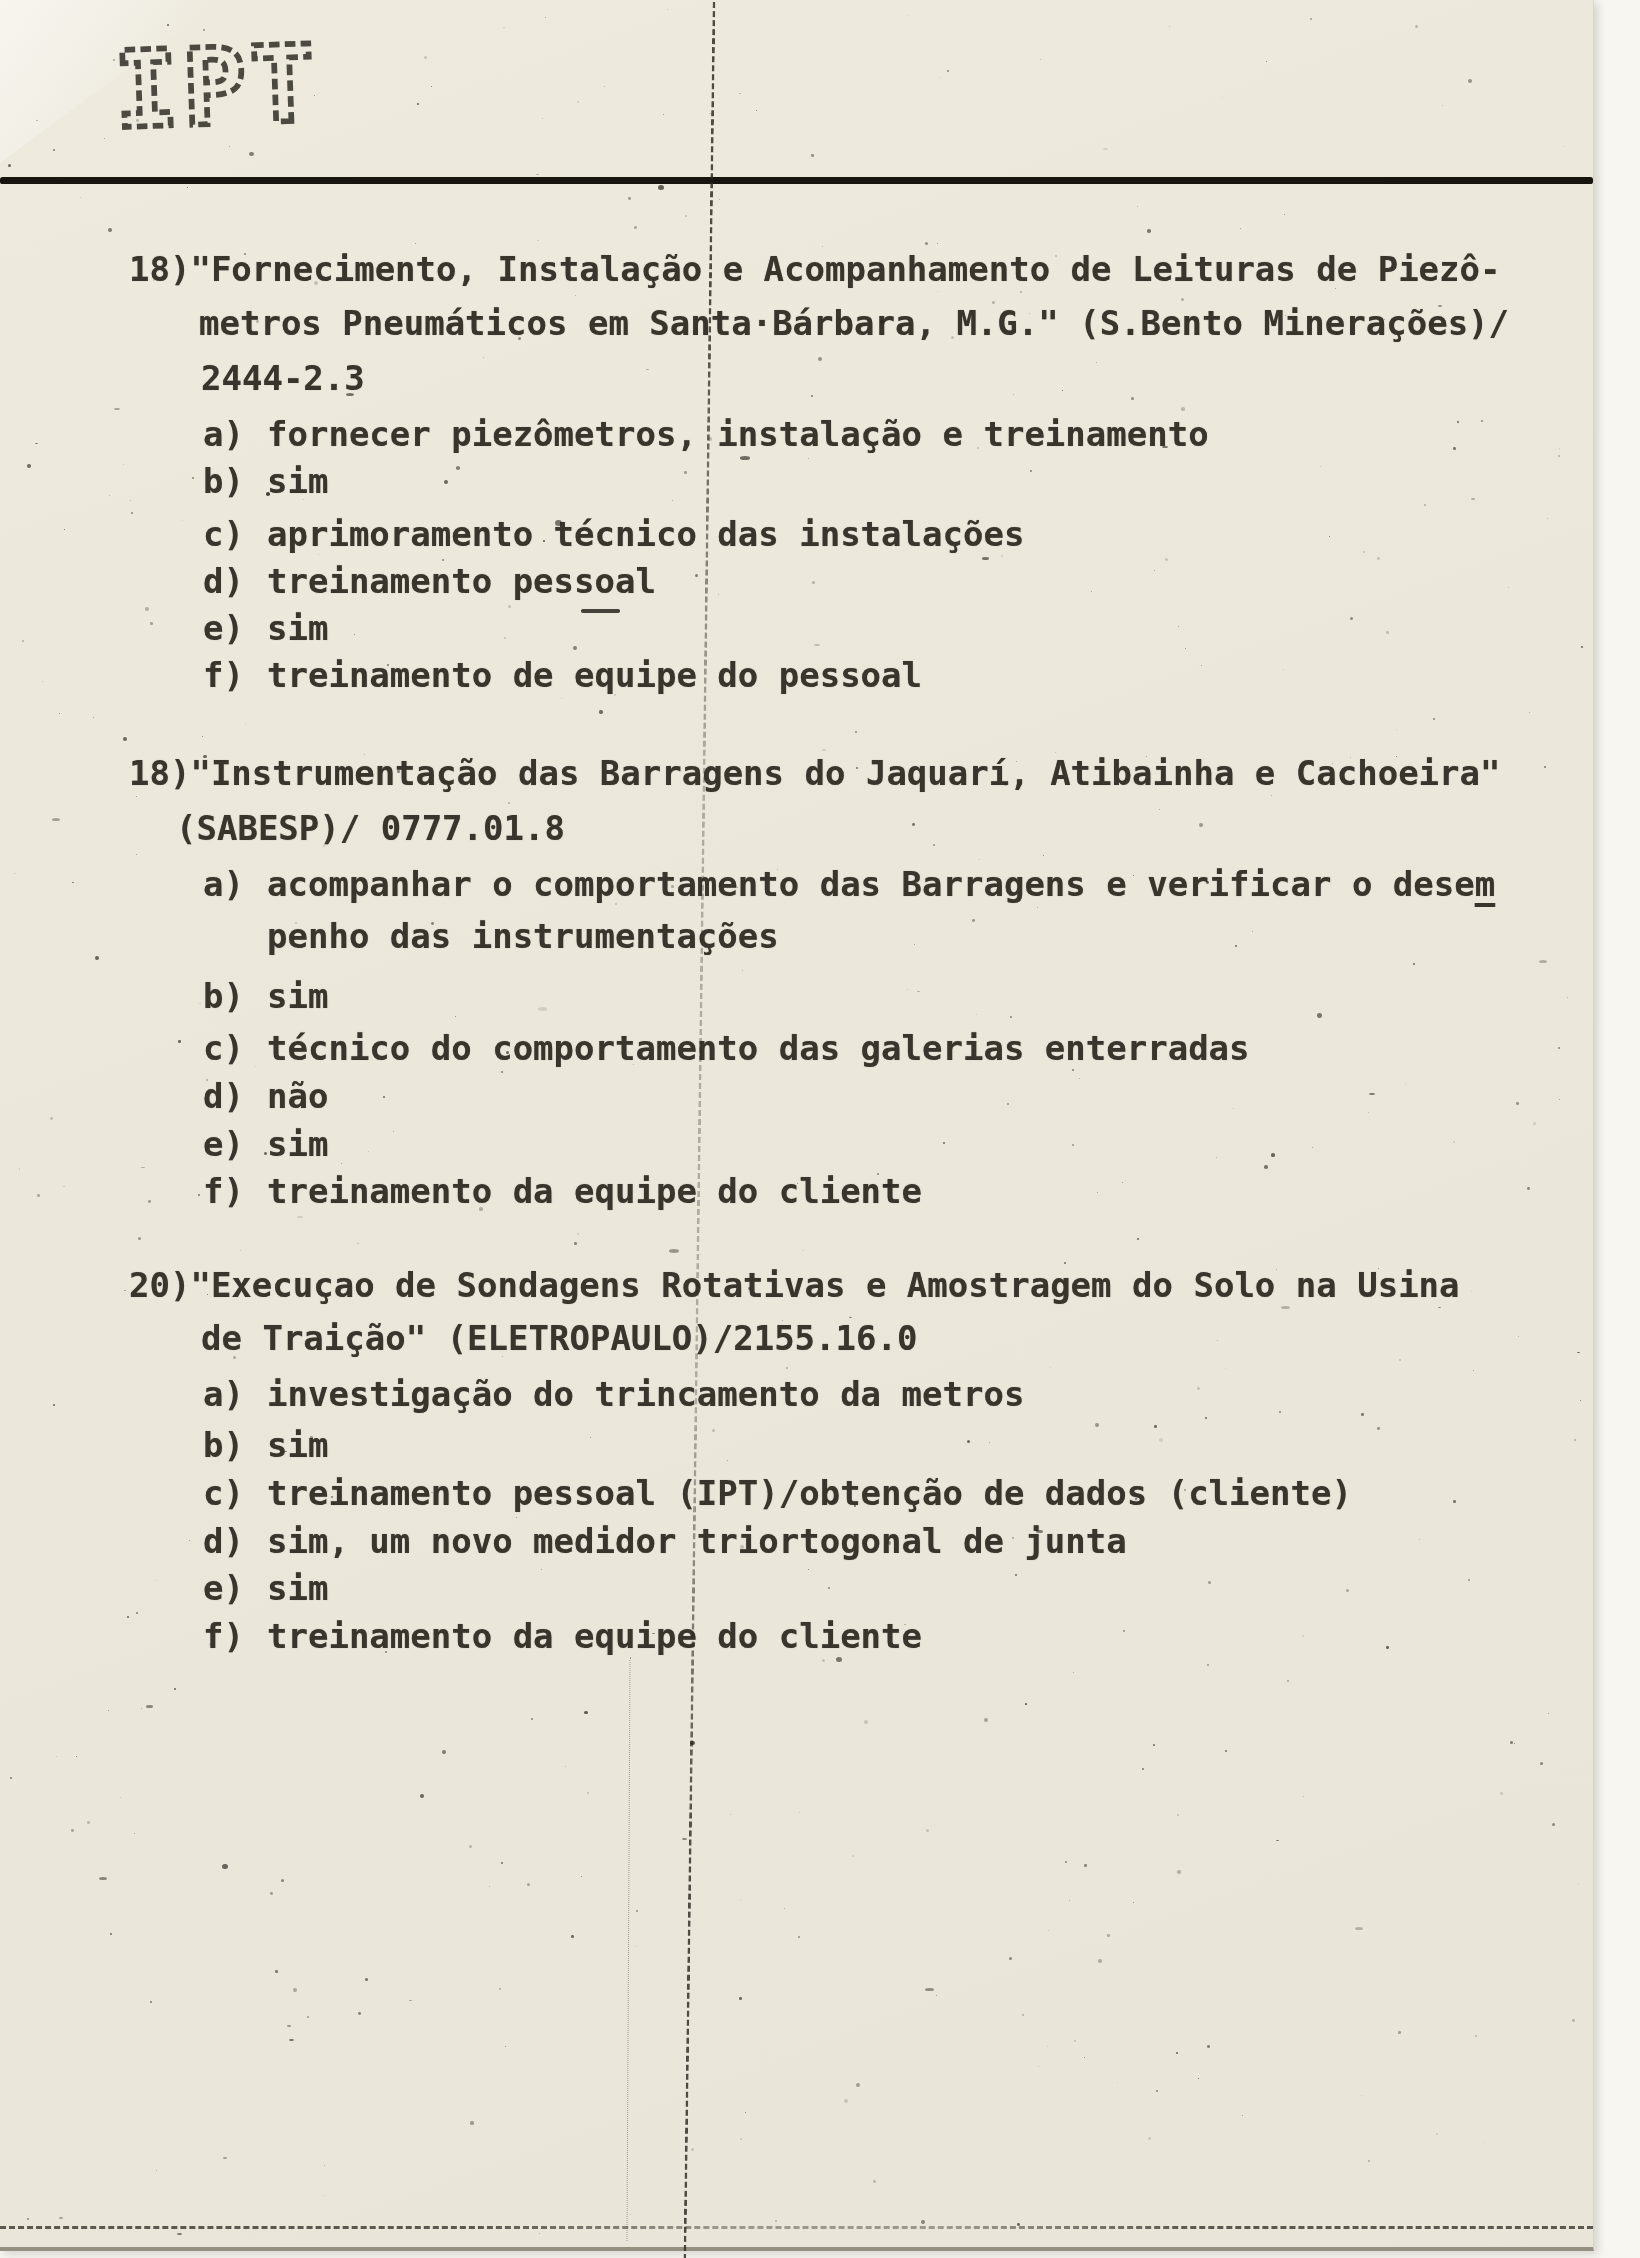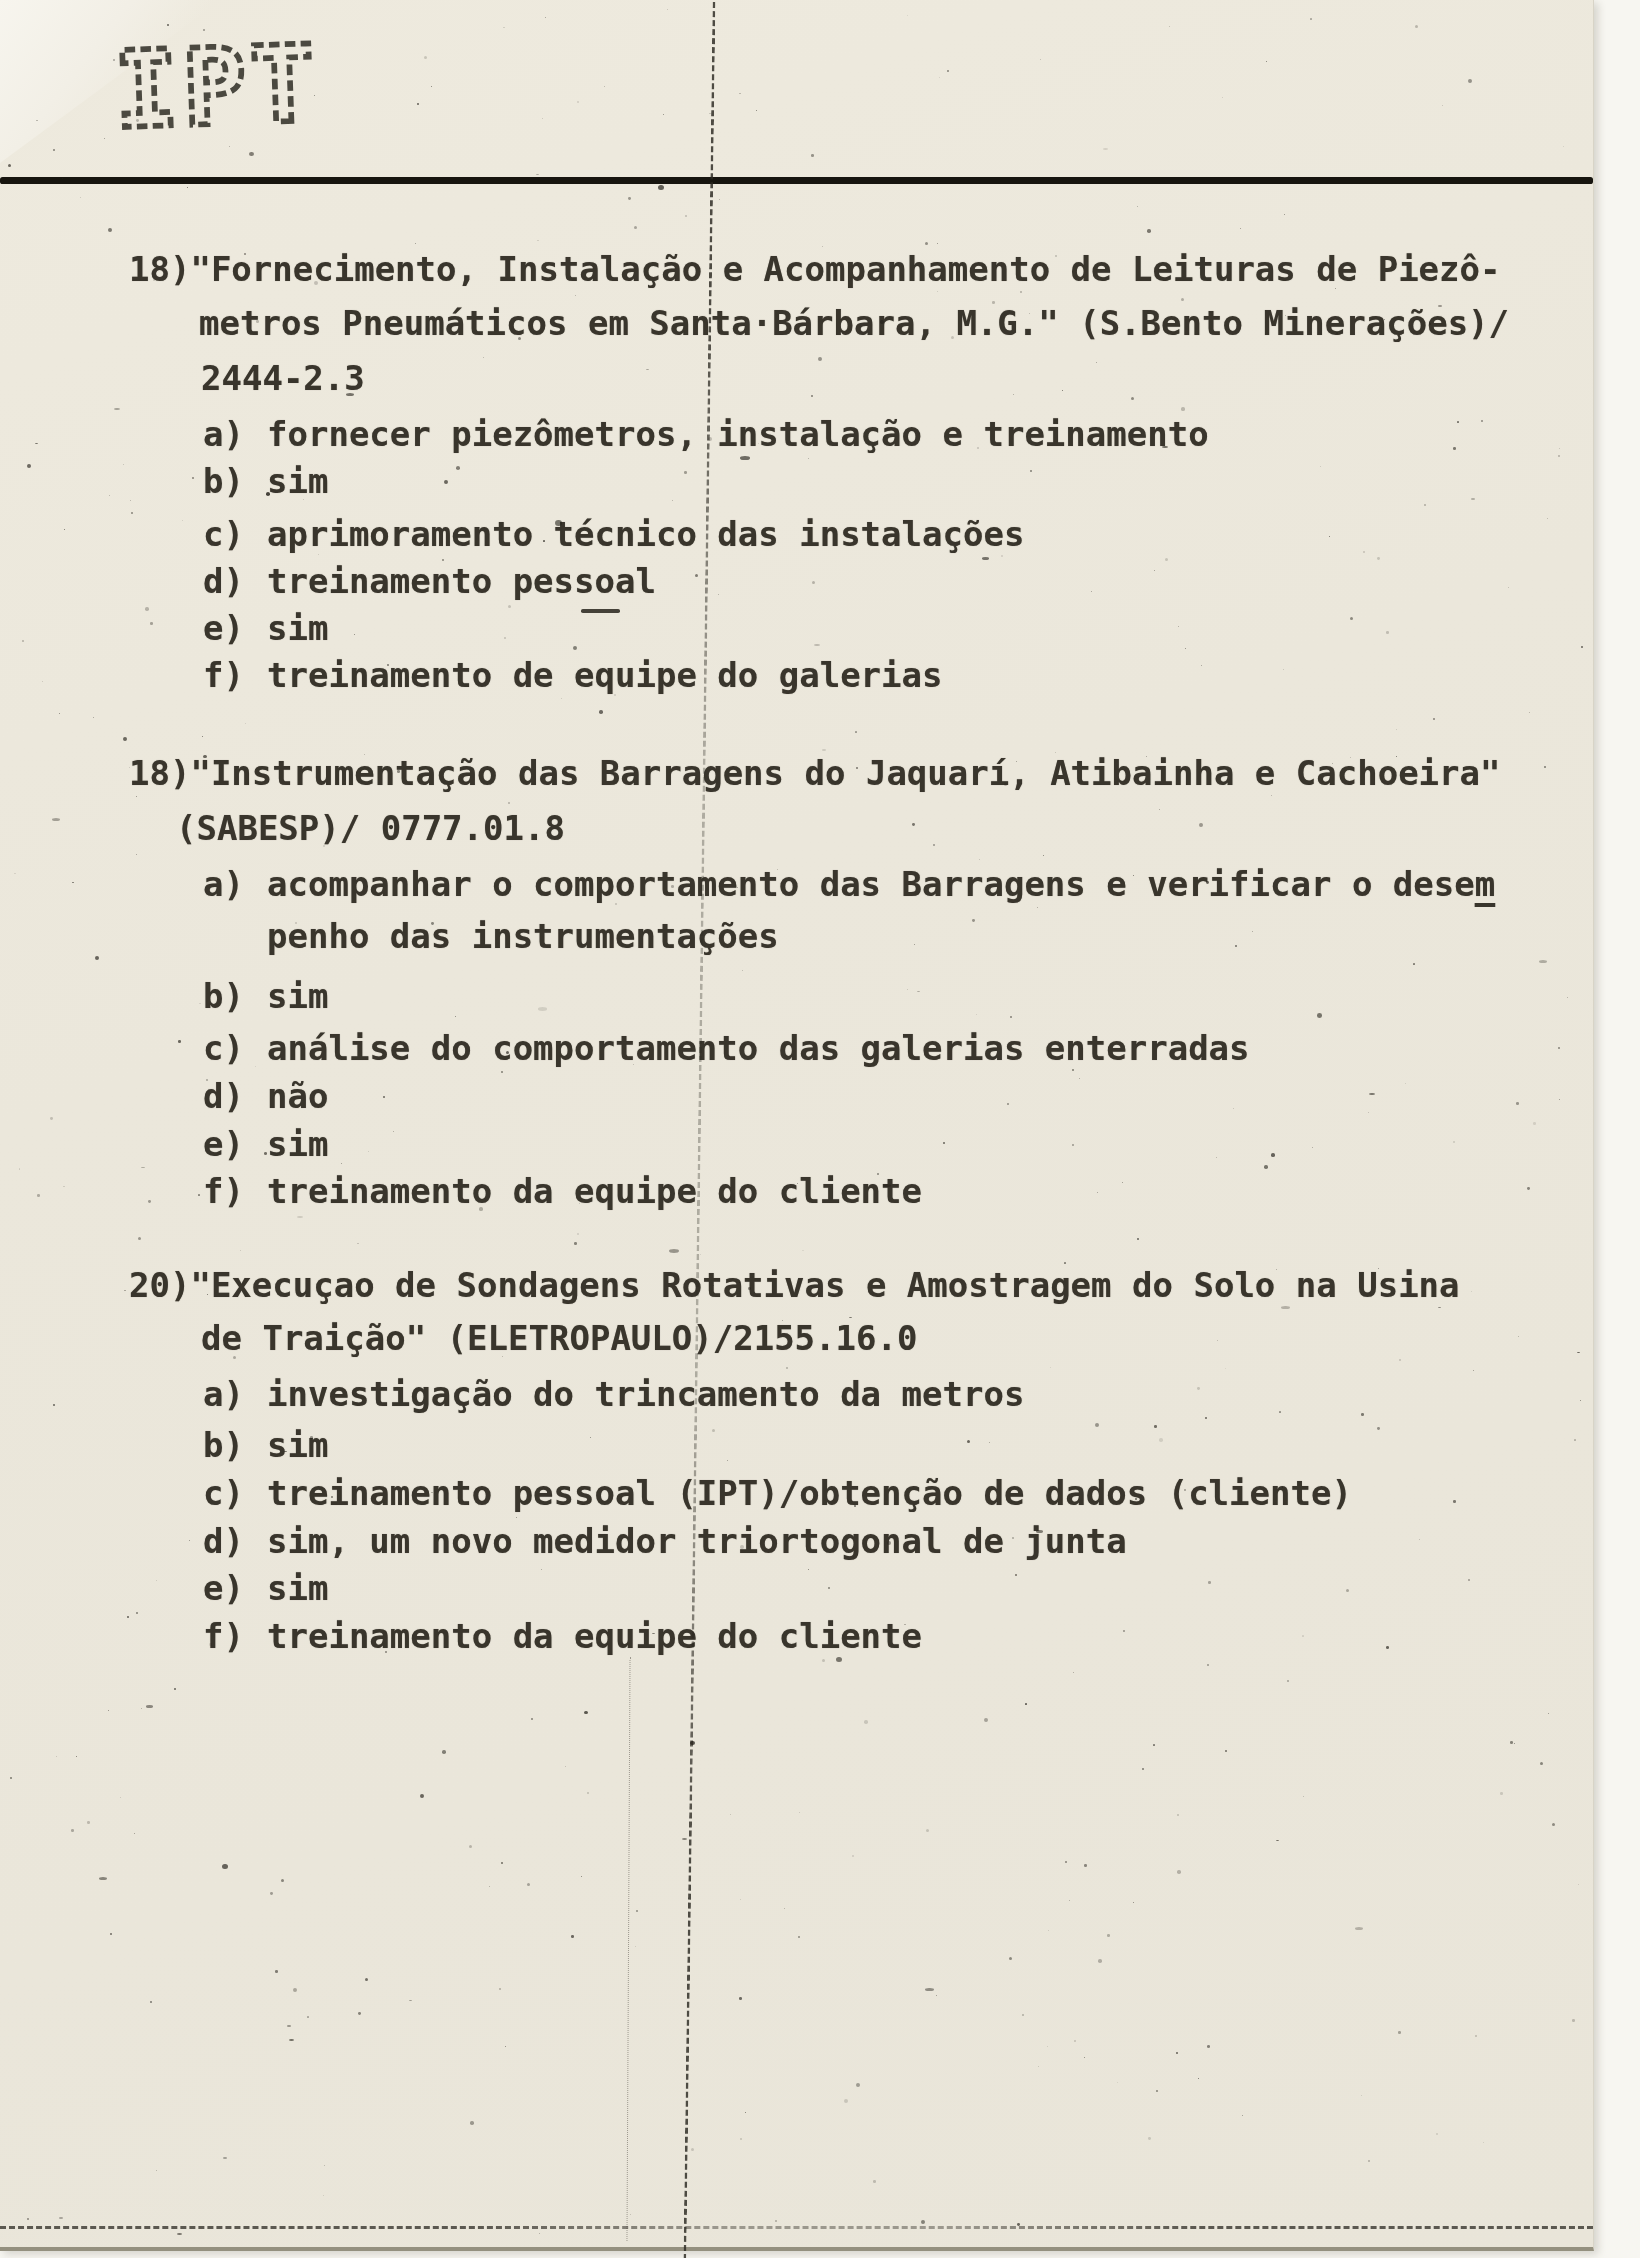--- a/index.html
+++ b/index.html
@@ -77,32 +77,32 @@
   <div class="item">
     <div class="line" style="left:129px;top:251px"><span>18)</span><span>"Fornecimento, Instalação e Acompanhamento de Leituras de Piezô-</span></div>
     <div class="line" style="left:199px;top:305px">metros Pneumáticos em Santa·Bárbara, M.G." (S.Bento Minerações)/</div>
     <div class="line" style="left:201px;top:360px">2444-2.3</div>
 
     <div class="line ans" style="left:203px;top:416px"><span class="lbl">a)</span><span>fornecer piezômetros, instalação e treinamento</span></div>
     <div class="line ans" style="left:203px;top:463px"><span class="lbl">b)</span><span>sim</span></div>
     <div class="line ans" style="left:203px;top:516px"><span class="lbl">c)</span><span>aprimoramento técnico das instalações</span></div>
     <div class="line ans" style="left:203px;top:563px"><span class="lbl">d)</span><span>treinamento pessoal</span></div>
     <div class="line ans" style="left:203px;top:610px"><span class="lbl">e)</span><span>sim</span></div>
-    <div class="line ans" style="left:203px;top:657px"><span class="lbl">f)</span><span>treinamento de equipe do galerias</span></div>
+    <div class="line ans" style="left:203px;top:657px"><span class="lbl">f)</span><span>treinamento de equipe do pessoal</span></div>
   </div>
 
   <div class="item">
     <div class="line" style="left:129px;top:755px"><span>18)</span><span>"Instrumentação das Barragens do Jaquarí, Atibainha e Cachoeira"</span></div>
     <div class="line" style="left:176px;top:810px">(SABESP)/ 0777.01.8</div>
 
     <div class="line ans" style="left:203px;top:866px"><span class="lbl">a)</span><span>acompanhar o comportamento das Barragens e verificar o dese</span><span class="u">m</span></div>
     <div class="line" style="left:267px;top:918px">penho das instrumentações</div>
 
     <div class="line ans" style="left:203px;top:978px"><span class="lbl">b)</span><span>sim</span></div>
-    <div class="line ans" style="left:203px;top:1030px"><span class="lbl">c)</span><span>análise do comportamento das galerias enterradas</span></div>
+    <div class="line ans" style="left:203px;top:1030px"><span class="lbl">c)</span><span>técnico do comportamento das galerias enterradas</span></div>
     <div class="line ans" style="left:203px;top:1078px"><span class="lbl">d)</span><span>não</span></div>
     <div class="line ans" style="left:203px;top:1126px"><span class="lbl">e)</span><span>sim</span></div>
     <div class="line ans" style="left:203px;top:1173px"><span class="lbl">f)</span><span>treinamento da equipe do cliente</span></div>
   </div>
 
   <div class="item">
     <div class="line" style="left:129px;top:1267px"><span>20)</span><span>"Execuçao de Sondagens Rotativas e Amostragem do Solo na Usina</span></div>
     <div class="line" style="left:201px;top:1320px">de Traição" (ELETROPAULO)/2155.16.0</div>
 
     <div class="line ans" style="left:203px;top:1376px"><span class="lbl">a)</span><span>investigação do trincamento da metros</span></div>

